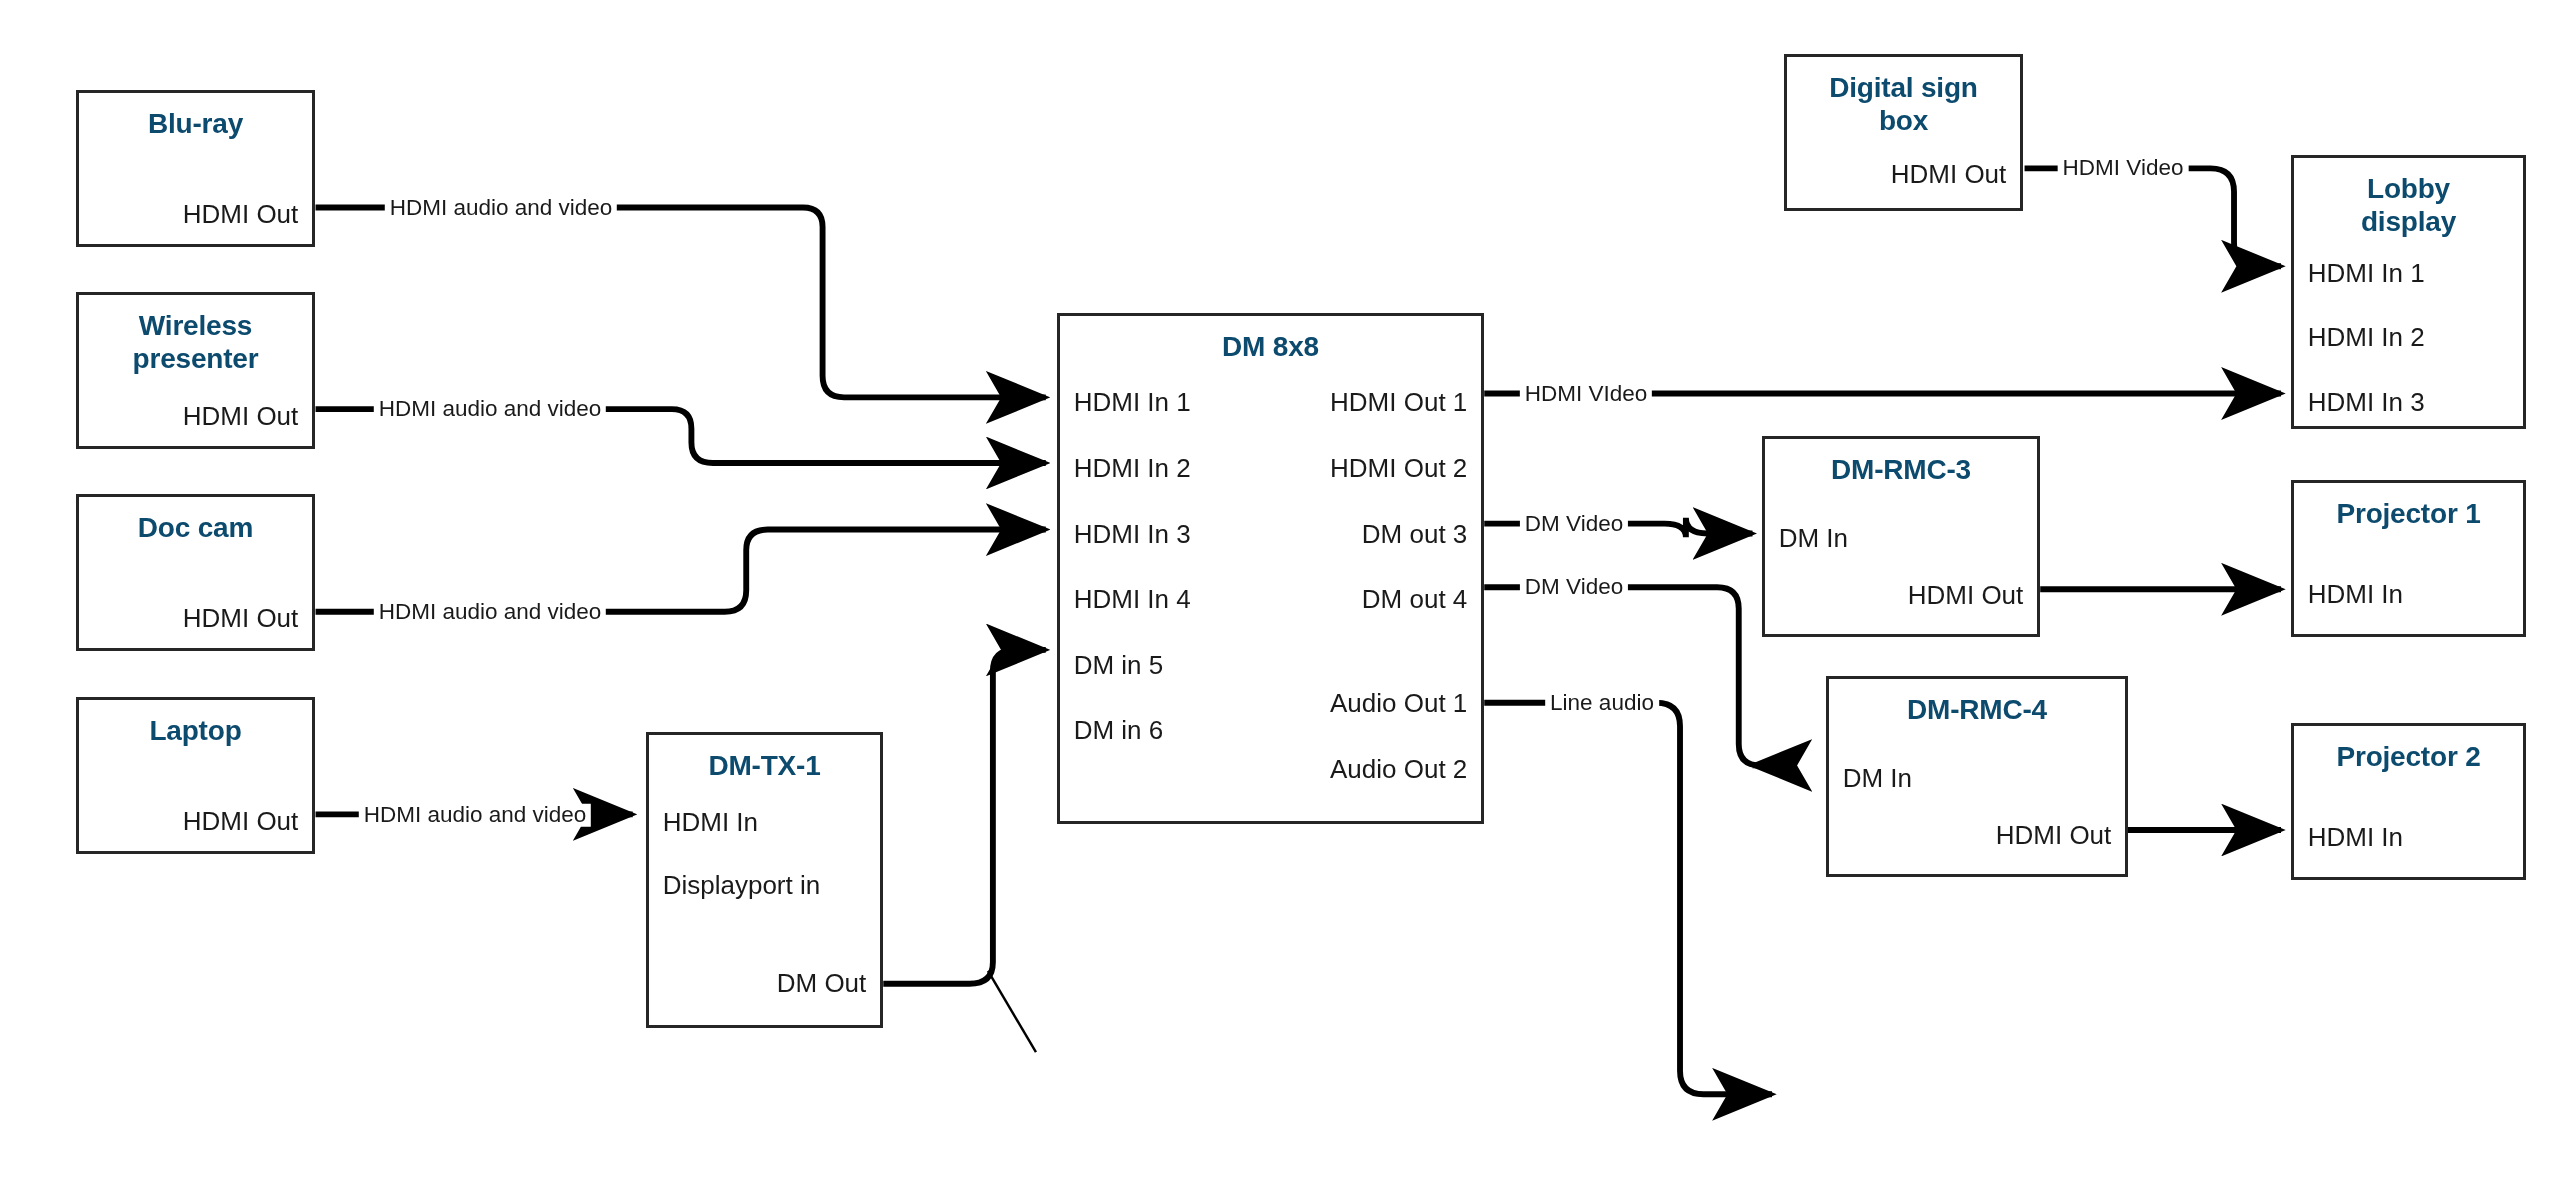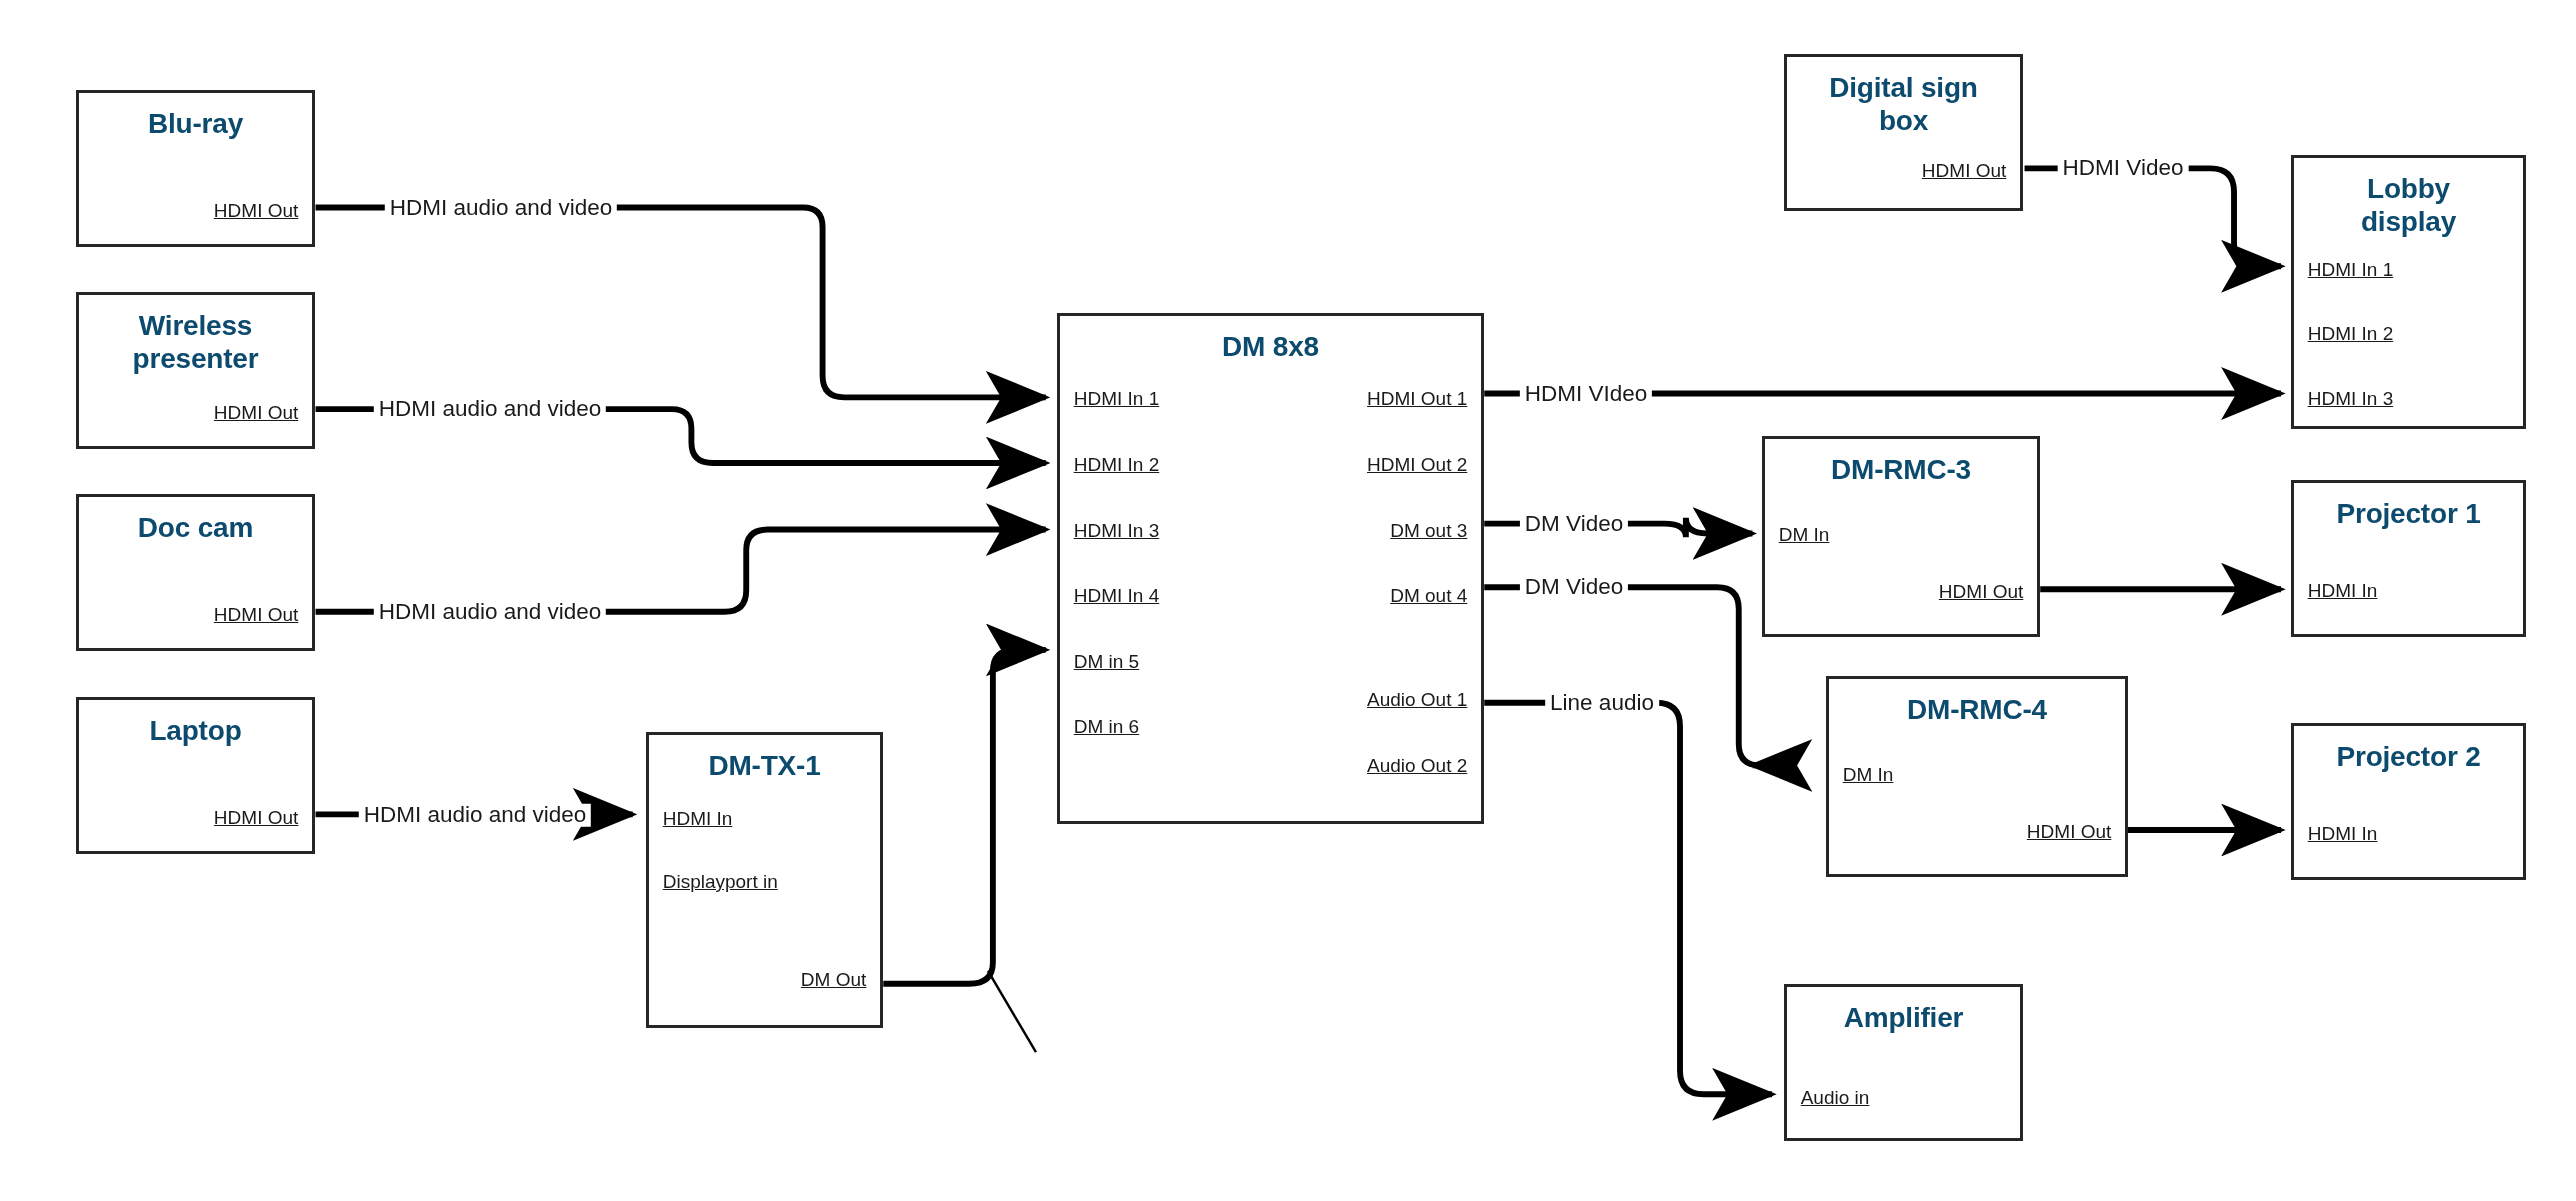--- a/index.html
+++ b/index.html
@@ -32,25 +32,24 @@
     text-align: center;
     font-weight: bold;
     font-size: 28px;
     color: #0c4a6e;
     line-height: 1.18;
     margin-top: 13.7px;
     letter-spacing: -0.2px;
   }
   .port {
     position: absolute;
-    font-size: 19px;
+    font-size: 26px;
     color: #1a1a1a;
     white-space: nowrap;
     line-height: 1;
-    text-decoration: underline;
   }
   .port.left  { left: 13.7px; }
   .port.right { right: 13.7px; }
   .wire-label {
     position: absolute;
     font-size: 22.5px;
     color: #1a1a1a;
     background: #ffffff;
     white-space: nowrap;
     line-height: 1;
@@ -181,24 +180,20 @@
   <div class="box" style="left:2291px; top:480px; width:235px; height:157px;">
     <div class="title">Projector 1</div>
     <div class="port left" style="top:98px;">HDMI In</div>
   </div>
 
   <div class="box" style="left:2291px; top:723px; width:235px; height:157px;">
     <div class="title">Projector 2</div>
     <div class="port left" style="top:98px;">HDMI In</div>
   </div>
 
-  <div class="box" style="left:1784px; top:984px; width:239px; height:157px;">
-    <div class="title">Amplifier</div>
-    <div class="port left" style="top:101px;">Audio in</div>
-  </div>
 
   <div class="wire-label" style="left:501px; top:208px;">HDMI audio and video</div>
   <div class="wire-label" style="left:490px; top:409px;">HDMI audio and video</div>
   <div class="wire-label" style="left:490px; top:612px;">HDMI audio and video</div>
   <div class="wire-label" style="left:475px; top:815px;">HDMI audio and video</div>
   <div class="wire-label" style="left:2123px; top:168px;">HDMI Video</div>
   <div class="wire-label" style="left:1586px; top:394px;">HDMI VIdeo</div>
   <div class="wire-label" style="left:1574px; top:524px;">DM Video</div>
   <div class="wire-label" style="left:1574px; top:587px;">DM Video</div>
   <div class="wire-label" style="left:1574px; top:703px;margin-left:28px;">Line audio</div>

